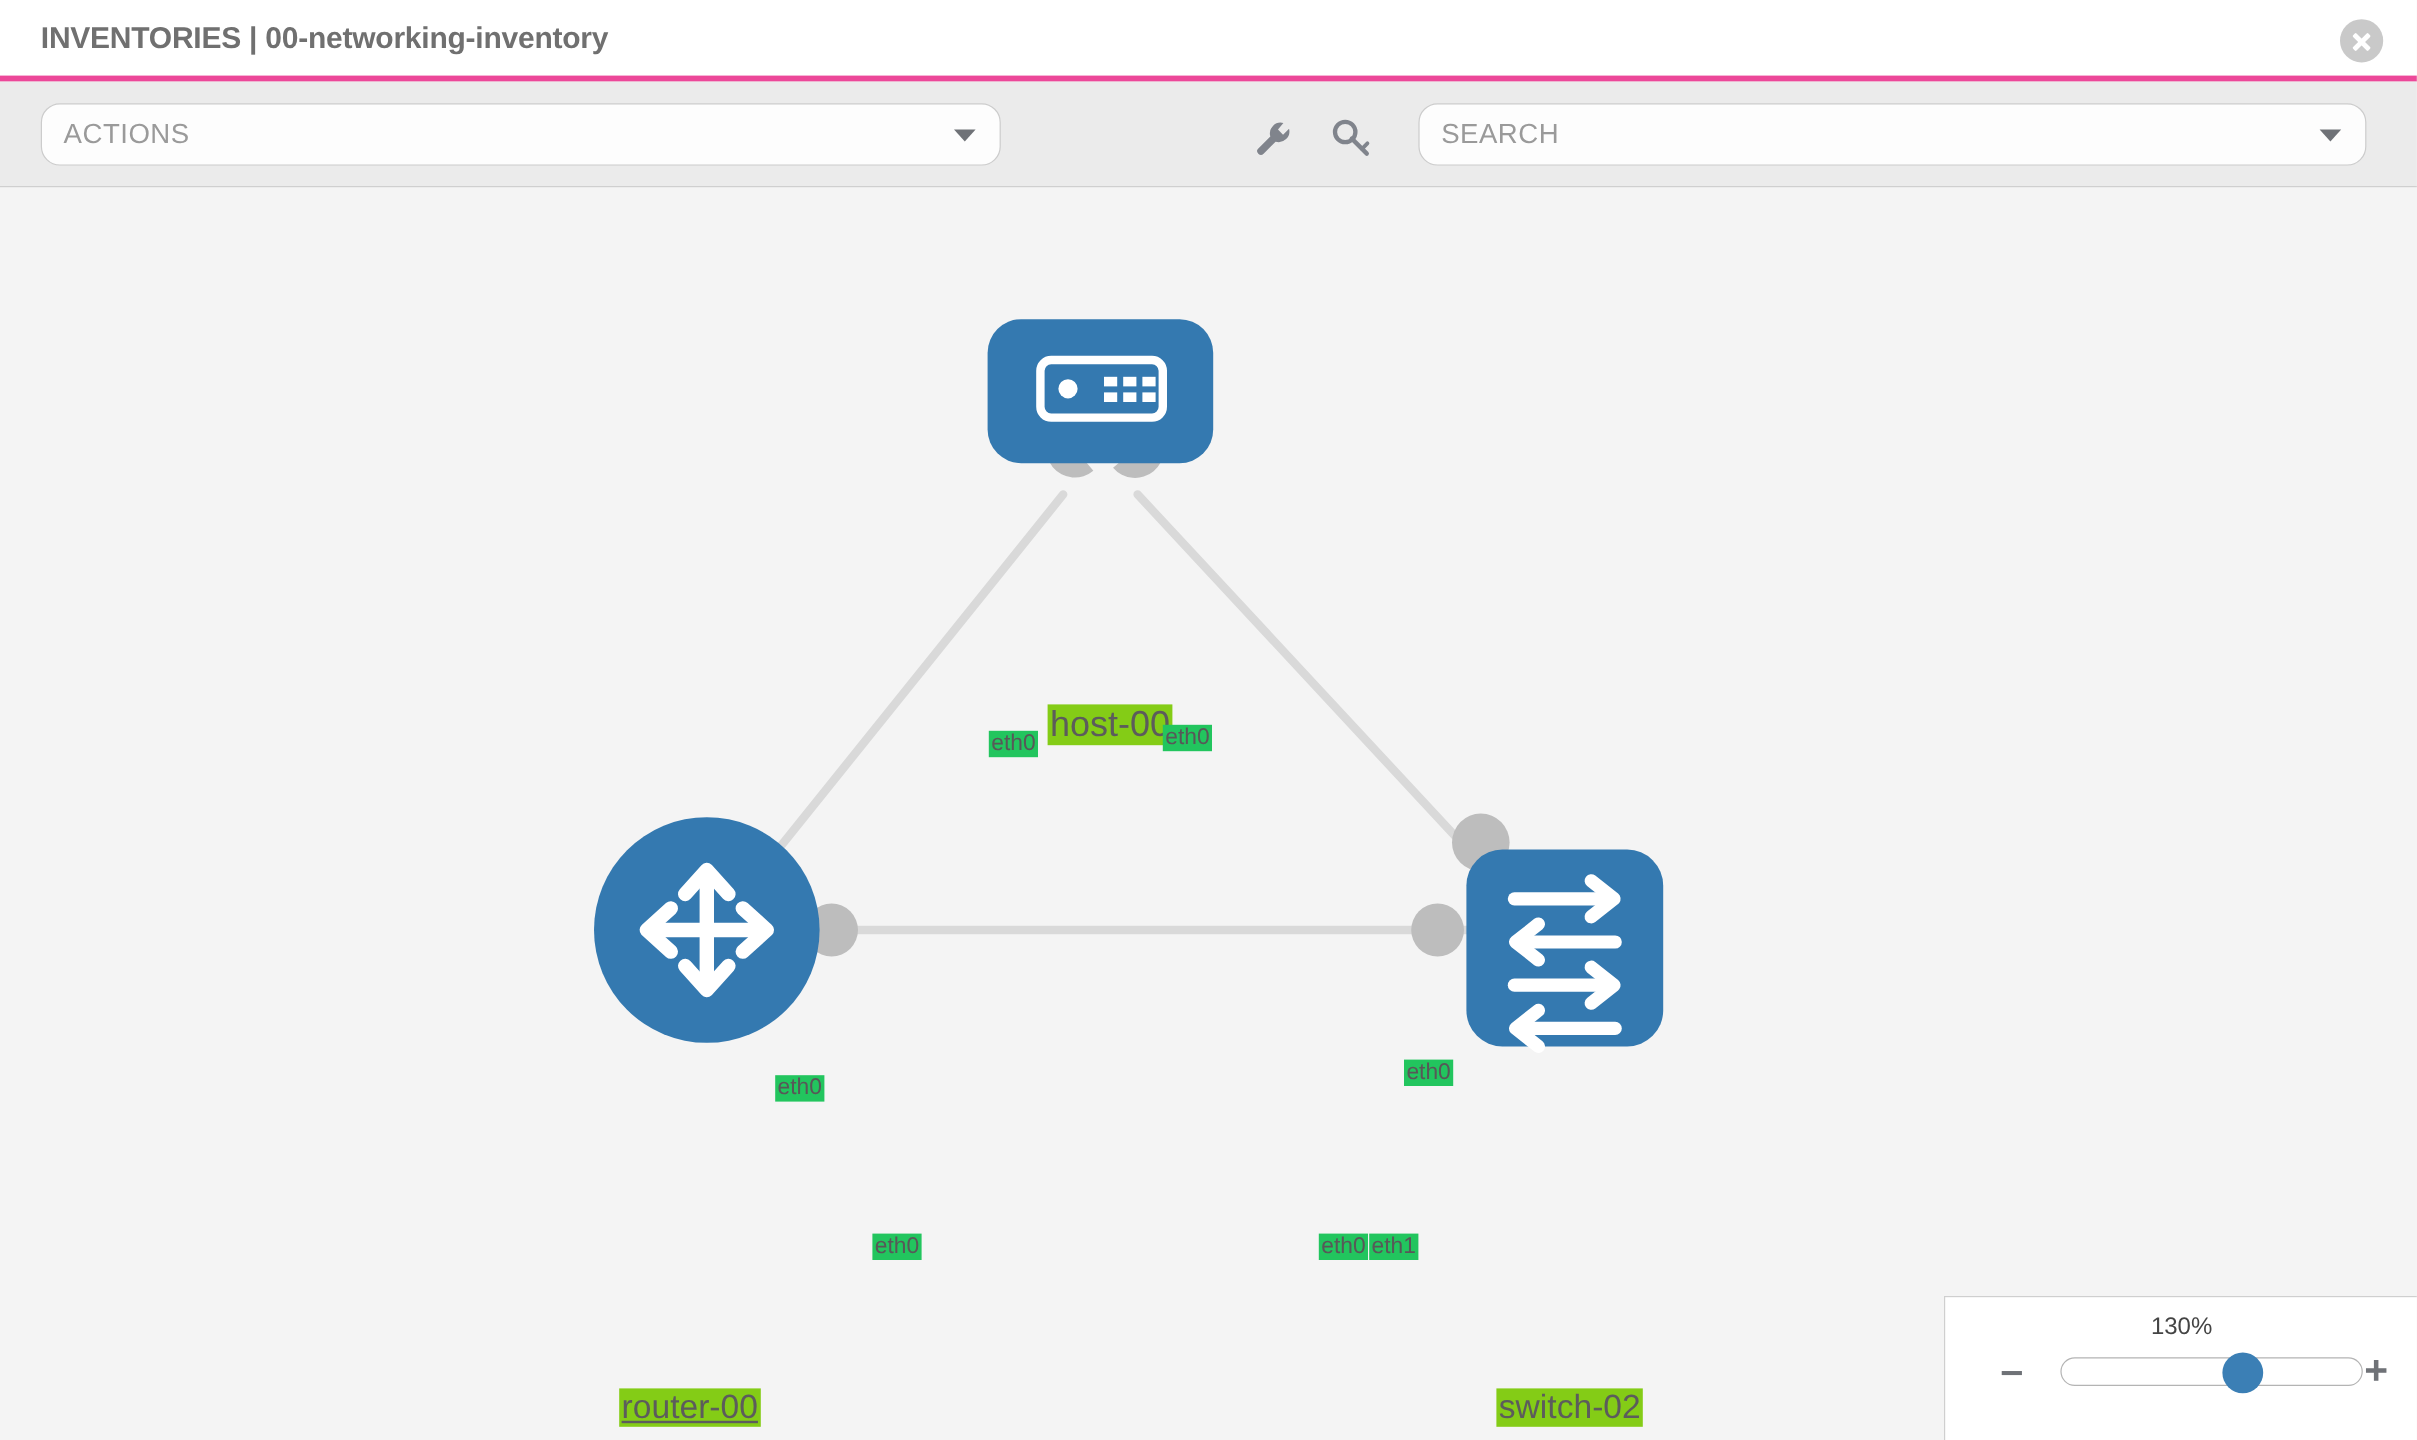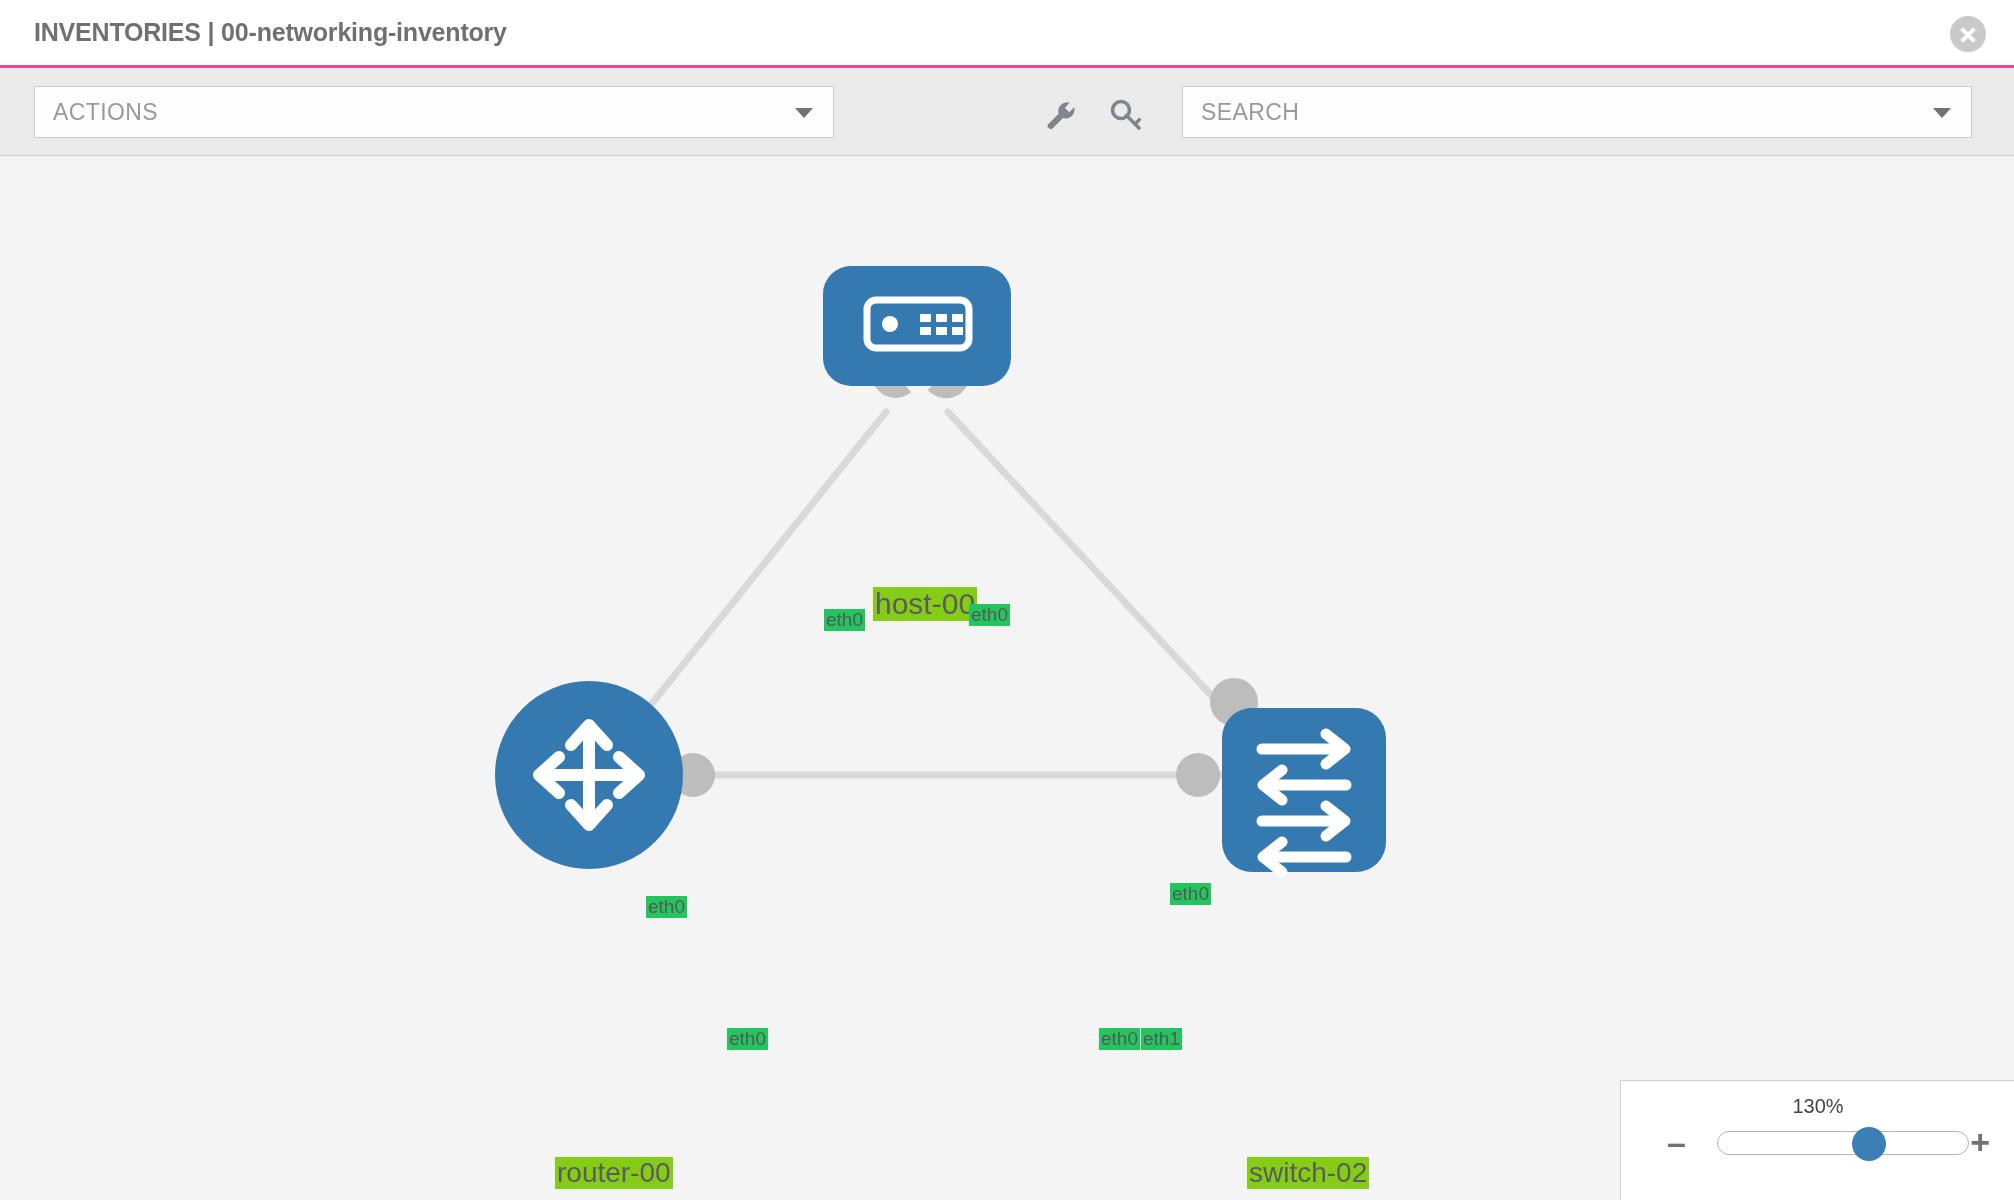--- a/index.html
+++ b/index.html
@@ -8,21 +8,21 @@
     font-family: "Liberation Sans", sans-serif;
     background: #f5f5f5;
     overflow: hidden;
   }
 
   
   .header {
     position: absolute; left: 0; top: 0;
     width: 2014px; height: 68px;
     background: #ffffff;
-    border-bottom: 3px solid #ec4899;
+    border-bottom: 5px solid #ec4899;
     text-decoration: underline;
   }
   .page-title {
     position: absolute; left: 34px; top: 18px;
     font-size: 25px; font-weight: bold; color: #707070;
     letter-spacing: -0.2px; white-space: nowrap;
   }
   .close-btn {
     position: absolute; right: 28px; top: 16px;
     width: 36px; height: 36px; border-radius: 50%;
@@ -40,21 +40,21 @@
   .toolbar {
     position: absolute; left: 0; top: 68px;
     width: 2014px; height: 88px;
     background: #ebebeb;
     border-bottom: 1px solid #cfcfcf;
   }
   .field {
     position: absolute; top: 18px; height: 52px;
     background: #fdfdfd;
     border: 1px solid #cccccc;
-    border-radius: 0;
+    border-radius: 16px;
   }
   .field-text {
     position: absolute; left: 18px; top: 50%;
     transform: translateY(-50%);
     font-size: 23px; color: #9a9a9a; letter-spacing: 0.4px;
   }
   .caret {
     position: absolute; right: 20px; top: 50%;
     margin-top: -4px;
     width: 0; height: 0;
@@ -217,21 +217,21 @@
           <path d="M1282 613 L1263 628 L1282 643"></path>
         <path d="M1262 664 L1342 664"></path>
           <path d="M1326 649 L1345 664 L1326 679"></path>
         <path d="M1346 700 L1266 700"></path>
           <path d="M1282 685 L1263 700 L1282 715"></path>
       </g>
     </g>
   </svg>
 
   <div class="node-label" style="left:873px; top:430px; font-size:30px;">host-00</div>
-  <div class="node-label" style="left:555px; top:1000px;">router-00</div>
+  <div class="node-label" style="left:516px; top:1000px;text-decoration:underline;">router-00</div>
   <div class="node-label" style="left:1247px; top:1000px;">switch-02</div>
 
   <div class="edge-label" style="left:824px; top:452px;">eth0</div>
   <div class="edge-label" style="left:969px; top:447px;">eth0</div>
   <div class="edge-label" style="left:646px; top:739px;">eth0</div>
   <div class="edge-label" style="left:1170px; top:726px;">eth0</div>
   <div class="edge-label" style="left:727px; top:871px;">eth0</div>
   <div class="edge-label" style="left:1099px; top:871px;">eth0</div>
   <div class="edge-label" style="left:1121px; top:871px;margin-left:20px;">eth1</div>
 </div>

